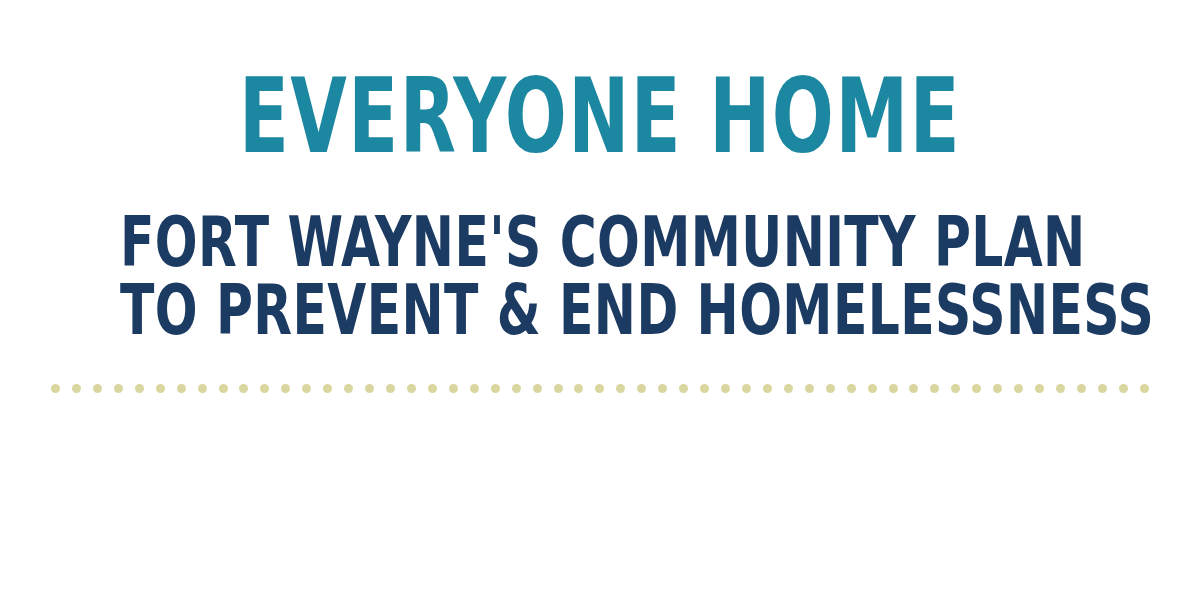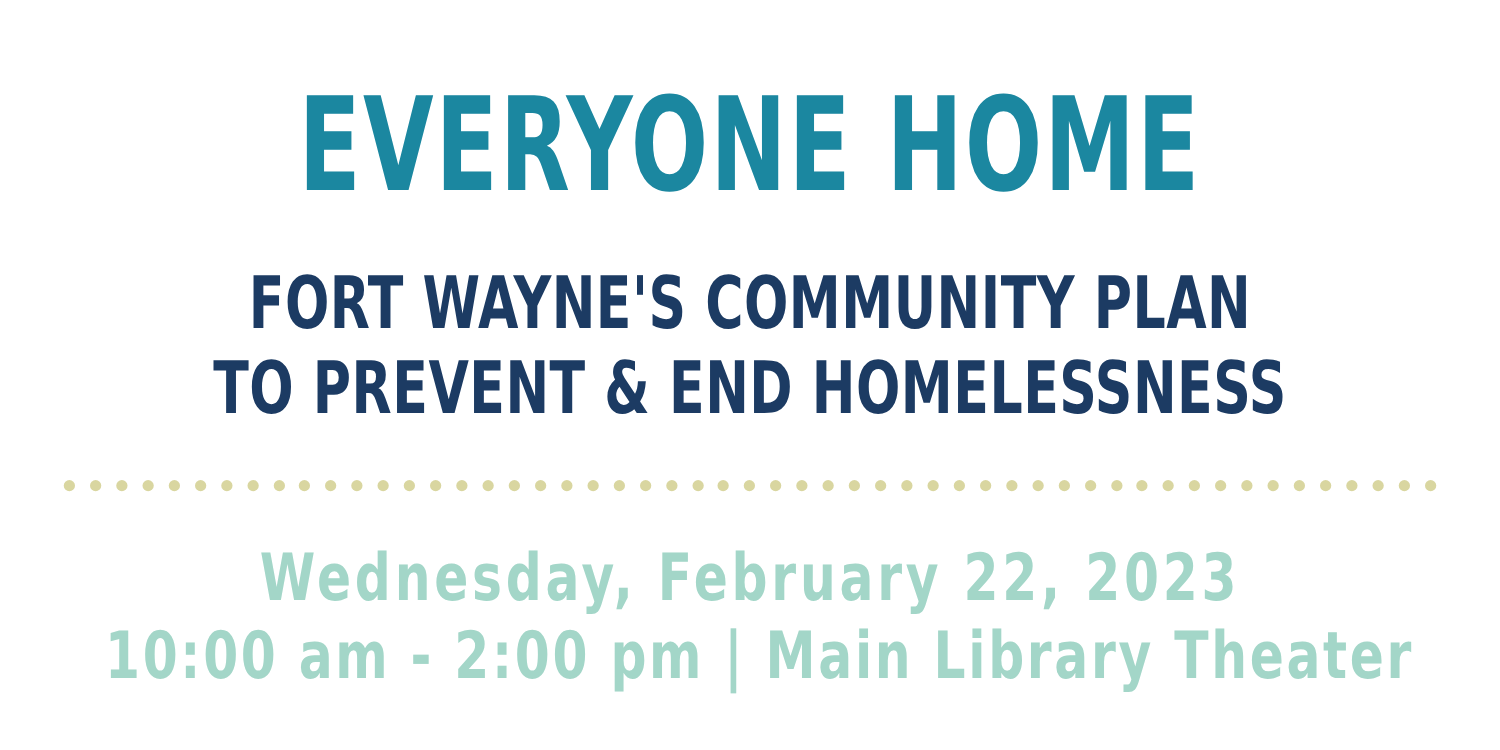--- a/index.html
+++ b/index.html
@@ -47,21 +47,21 @@
   
   .subheadline {
     position: absolute;
     top: 208px;
     left: 0;
     width: 1200px;
     text-align: center;
     color: #1C3B63;
     font-family: "Liberation Sans Narrow", "DejaVu Sans Condensed", "Liberation Sans", sans-serif;
     font-weight: 700;
-    font-size: 58px;
+    font-size: 70px;
     line-height: 68px;
     letter-spacing: 0.5px;
   }
   .subheadline .sub-line {
     display: block;
     white-space: nowrap;
     transform: scaleX(0.80);
     transform-origin: center center;
   }
 
@@ -169,18 +169,14 @@
       <span class="dot" style="background: rgb(217, 214, 160);"></span>
       <span class="dot" style="background: rgb(217, 214, 160);"></span>
       <span class="dot" style="background: rgb(217, 214, 160);"></span>
       <span class="dot" style="background: rgb(217, 214, 160);"></span>
       <span class="dot" style="background: rgb(217, 214, 160);"></span>
       <span class="dot" style="background: rgb(217, 214, 160);"></span>
       <span class="dot" style="background: rgb(217, 214, 160);"></span>
       <span class="dot" style="background: rgb(217, 214, 160);"></span>
     </div>
 
-  <div class="details">
-    <span class="detail-line date-line">Wednesday, February 22, 2023</span>
-    <span class="detail-line time-line">10:00 am - 2:00 pm | Main Library Theater</span>
-  </div>
 
 </div>
 
 </body></html>

